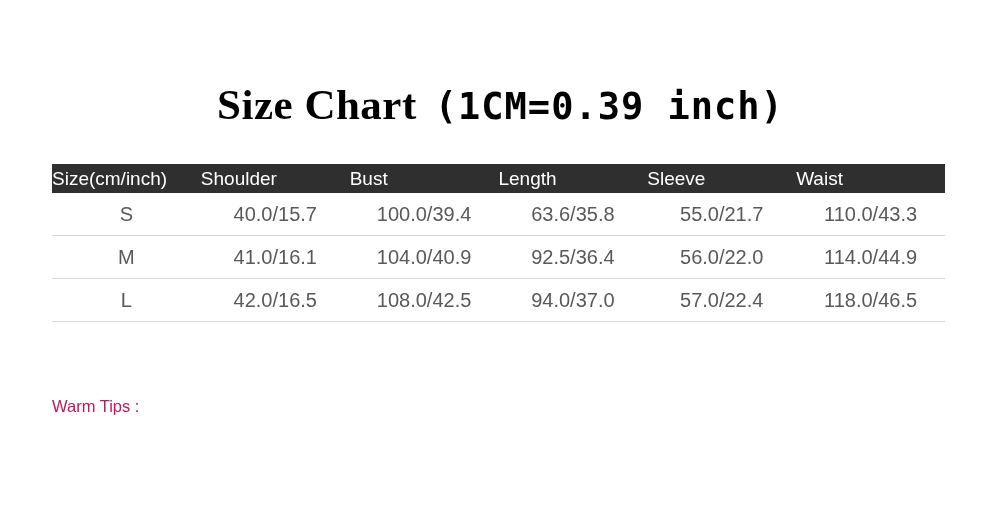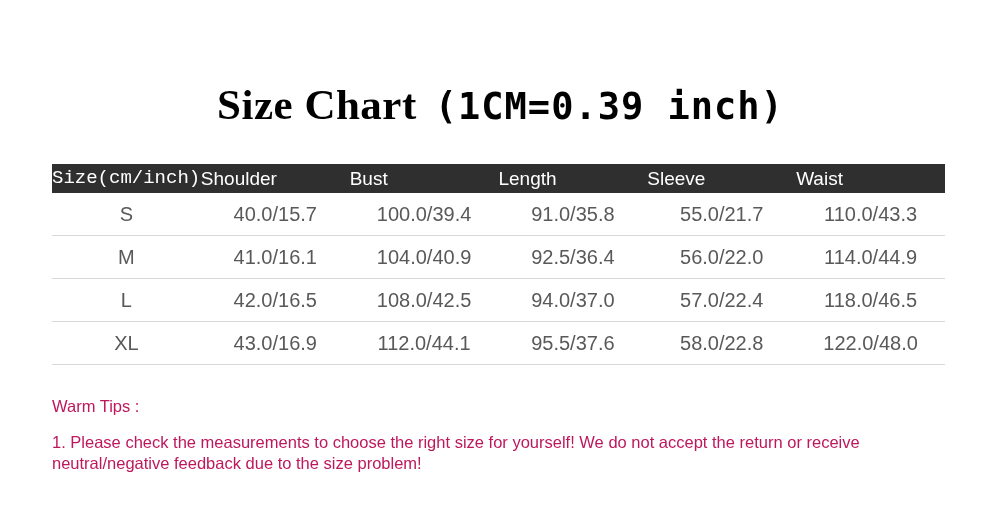--- a/index.html
+++ b/index.html
@@ -64,21 +64,20 @@
     font-weight: normal;
     height: 29px;
     line-height: 29px;
     padding: 0;
     text-align: left;
     border: none;
   }
   .chart-table th.col-size {
     text-align: left;
     padding-left: 0;
-    font-family: Liberation Mono, monospace;
   }
   .chart-table td {
     color: #595959;
     font-size: 20px;
     font-weight: normal;
     height: 42px;
     text-align: center;
     padding: 0;
     border: none;
     border-bottom: 1px solid #d8d8d8;
@@ -120,49 +119,40 @@
         <th>Length</th>
         <th>Sleeve</th>
         <th>Waist</th>
       </tr>
     </thead>
     <tbody>
       <tr>
         <td>S</td>
         <td>40.0/15.7</td>
         <td>100.0/39.4</td>
-        <td>91.0/35.8</td>
+        <td>63.6/35.8</td>
         <td>55.0/21.7</td>
         <td>110.0/43.3</td>
       </tr>
       <tr>
         <td>M</td>
         <td>41.0/16.1</td>
         <td>104.0/40.9</td>
         <td>92.5/36.4</td>
         <td>56.0/22.0</td>
         <td>114.0/44.9</td>
       </tr>
       <tr>
         <td>L</td>
         <td>42.0/16.5</td>
         <td>108.0/42.5</td>
         <td>94.0/37.0</td>
         <td>57.0/22.4</td>
         <td>118.0/46.5</td>
       </tr>
-      <tr>
-        <td>XL</td>
-        <td>43.0/16.9</td>
-        <td>112.0/44.1</td>
-        <td>95.5/37.6</td>
-        <td>58.0/22.8</td>
-        <td>122.0/48.0</td>
-      </tr>
     </tbody>
   </table>
 
   <div class="tips">
     <div class="tips-title">Warm Tips :</div>
-    <div class="tip-line">1. Please check the measurements to choose the right size for yourself! We do not accept the return or receive neutral/negative feedback due to the size problem!</div>
   </div>
 
 </div>
 
 </body></html>

